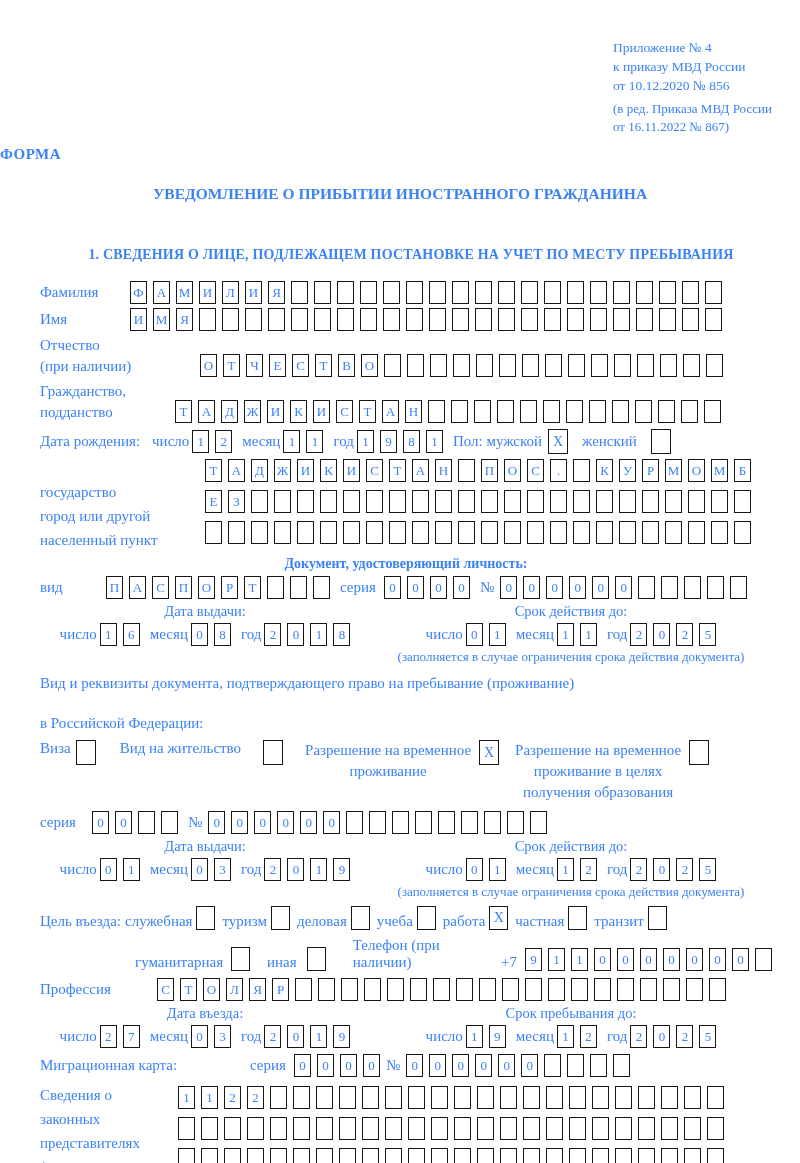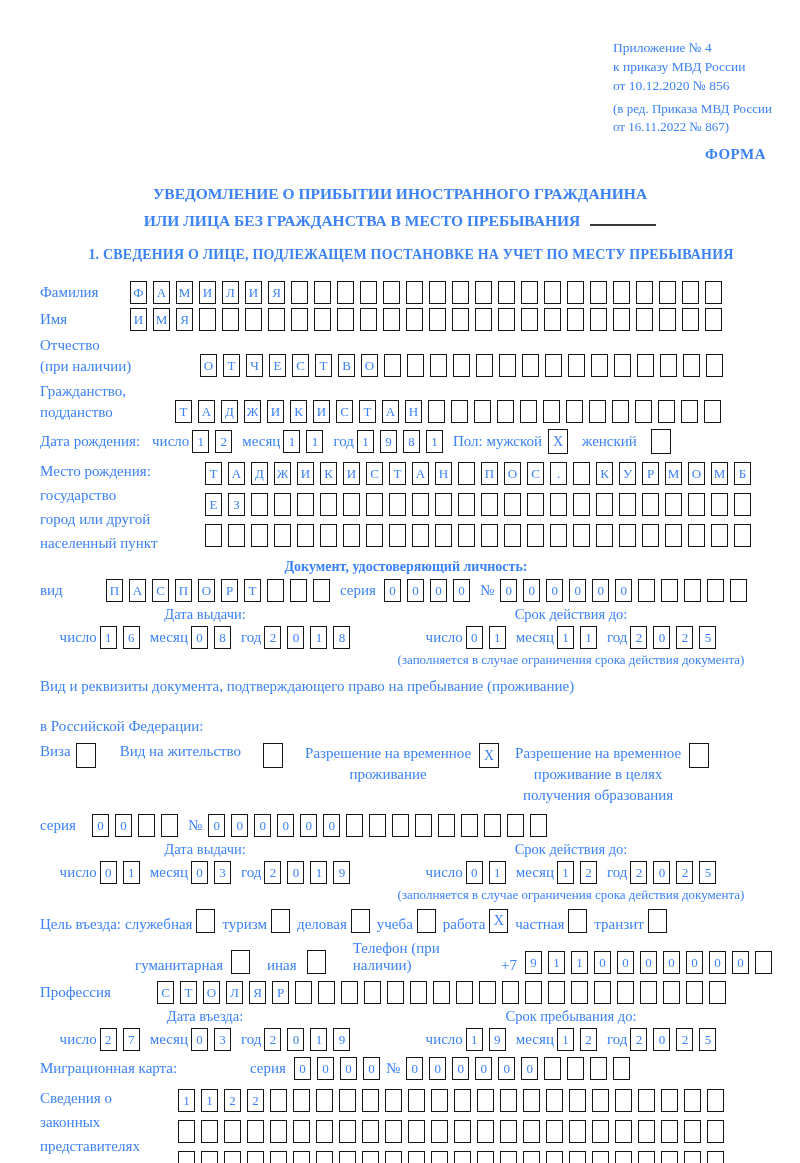--- a/index.html
+++ b/index.html
@@ -1,21 +1,21 @@
 <!DOCTYPE html>
 <html><head>
 <meta charset="utf-8">
 <style>
   html,body{margin:0;padding:0;background:#fff;}
   .page{position:relative;width:800px;height:1163px;background:#ffffff;color:#3b82f6;
         font-family:"Liberation Serif","DejaVu Serif",serif;font-size:15px;overflow:hidden;}
   
   .hdr{position:absolute;left:613px;top:38px;font-size:13.5px;line-height:19px;}
   .hdr .sub{margin-top:5px;font-size:13px;line-height:18px;}
-  .forma{position:absolute;top:146px;left:0;width:766px;text-align:right;font-weight:bold;font-size:15px;letter-spacing:.5px;}
+  .forma{position:absolute;top:146px;left:0;width:766px;text-align:left;font-weight:bold;font-size:15px;letter-spacing:.5px;}
   .title{position:absolute;top:180px;left:0;width:100%;text-align:center;font-weight:bold;font-size:15.5px;line-height:27px;}
   .blankline{display:inline-block;width:66px;border-bottom:2.2px solid #3a3a3a;height:12px;margin-left:10px;}
   .sec-heading{position:absolute;top:247px;left:0;width:100%;text-align:center;font-weight:bold;font-size:14px;letter-spacing:.2px;padding-left:11px;}
   
   .main{position:absolute;top:281px;left:40px;width:732px;}
   .frow{display:flex;align-items:center;margin-bottom:4px;}
   .frow.top{align-items:flex-end;}
   .lblcol{flex:0 0 auto;line-height:21px;}
   .w90{width:90px;} .w135{width:135px;} .w160{width:160px;} .w165{width:165px;line-height:24px;}
   .w117{width:117px;} .w210{width:210px;} .w138{width:138px;line-height:24px;}
@@ -59,23 +59,20 @@
     <div class="sub">
       <div>(в ред. Приказа МВД России</div>
       <div>от 16.11.2022 № 867)</div>
     </div>
   </div>
 
   <div class="forma">ФОРМА</div>
 
   <div class="title">
     <div>УВЕДОМЛЕНИЕ О ПРИБЫТИИ ИНОСТРАННОГО ГРАЖДАНИНА</div>
-    <div>
-      <span>ИЛИ ЛИЦА БЕЗ ГРАЖДАНСТВА В МЕСТО ПРЕБЫВАНИЯ</span><span class="blankline"></span>
-    </div>
   </div>
 
   <div class="sec-heading">1. СВЕДЕНИЯ О ЛИЦЕ, ПОДЛЕЖАЩЕМ ПОСТАНОВКЕ НА УЧЕТ ПО МЕСТУ ПРЕБЫВАНИЯ</div>
 
   <div class="main">
 
     <div class="frow">
       <div class="lblcol w90">Фамилия</div>
       <div class="cells">
           <div class="cell">Ф</div>
@@ -224,21 +221,20 @@
           <div class="cell">1</div>
         </div>
       <span class="ml10">Пол: мужской</span>
       <span class="checkbox ml6">X</span>
       <span class="ml14">женский</span>
       <span class="checkbox ml14"></span>
     </div>
 
     <div class="frow top" style="margin-top:5px;">
       <div class="lblcol w165">
-        <div>Место рождения:</div>
         <div>государство</div>
         <div>город или другой</div>
         <div>населенный пункт</div>
       </div>
       <div class="stack">
         <div class="cells">
             <div class="cell">Т</div>
             <div class="cell">А</div>
             <div class="cell">Д</div>
             <div class="cell">Ж</div>

